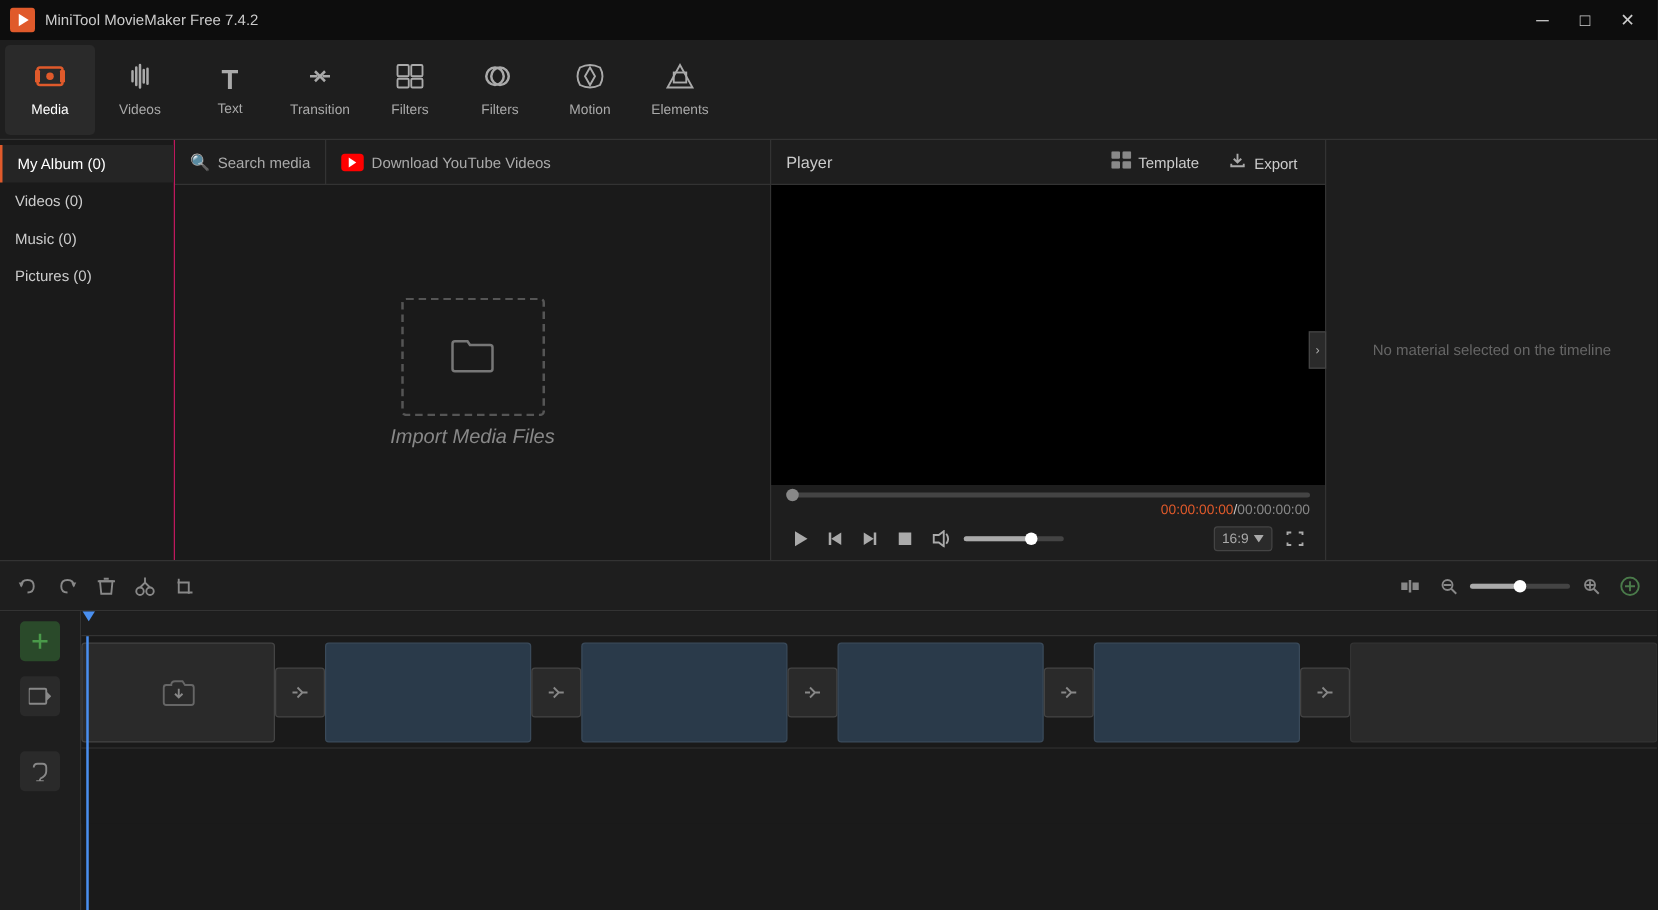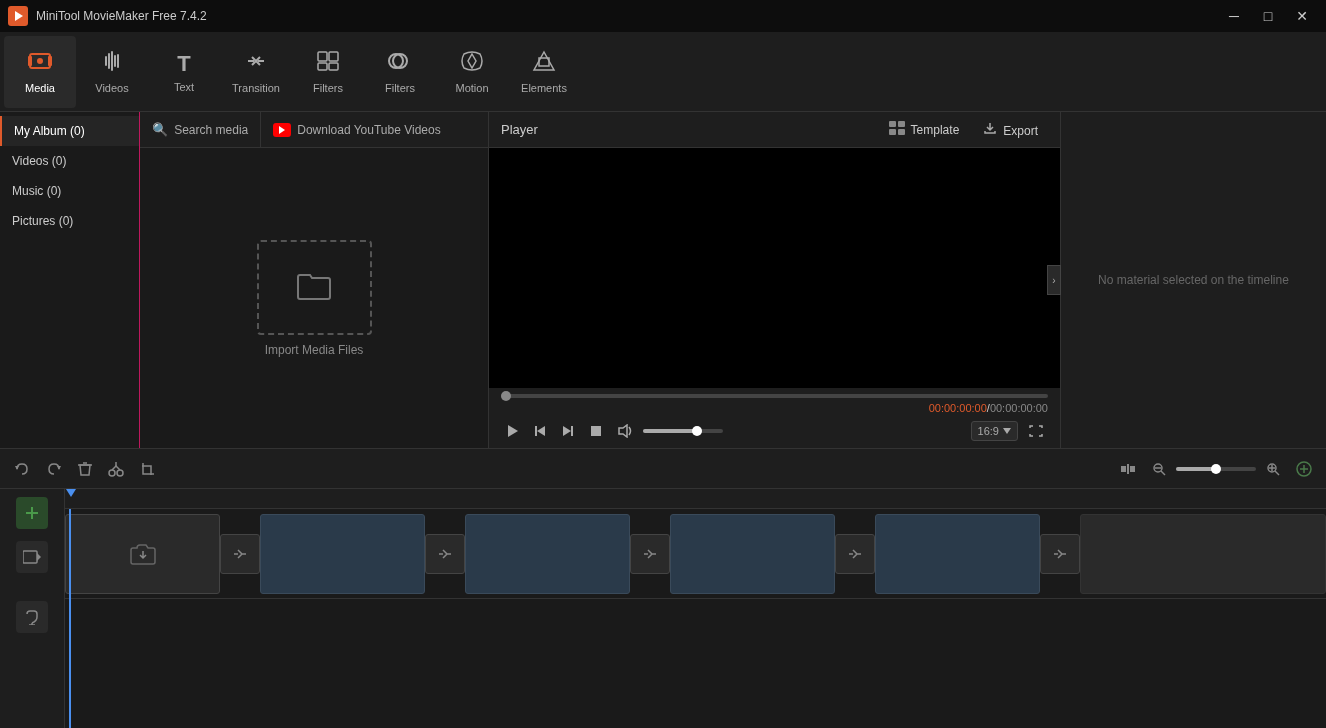--- a/index.html
+++ b/index.html
@@ -175,27 +175,28 @@
       width: 115px;
       height: 95px;
       border: 2px dashed #555;
       border-radius: 4px;
       display: flex;
       align-items: center;
       justify-content: center;
       cursor: pointer;
     }
     #import-label {
-      font-size: 12px;
+      font-size: 16px;
       color: #888;
+      font-style: italic;
     }
 
     
     #player-area {
-      width: 572px;
+      width: 444px;
       background: #1e1e1e;
       border-left: 1px solid #333;
       display: flex;
       flex-direction: column;
     }
     #player-header {
       height: 36px;
       display: flex;
       align-items: center;
       justify-content: space-between;

